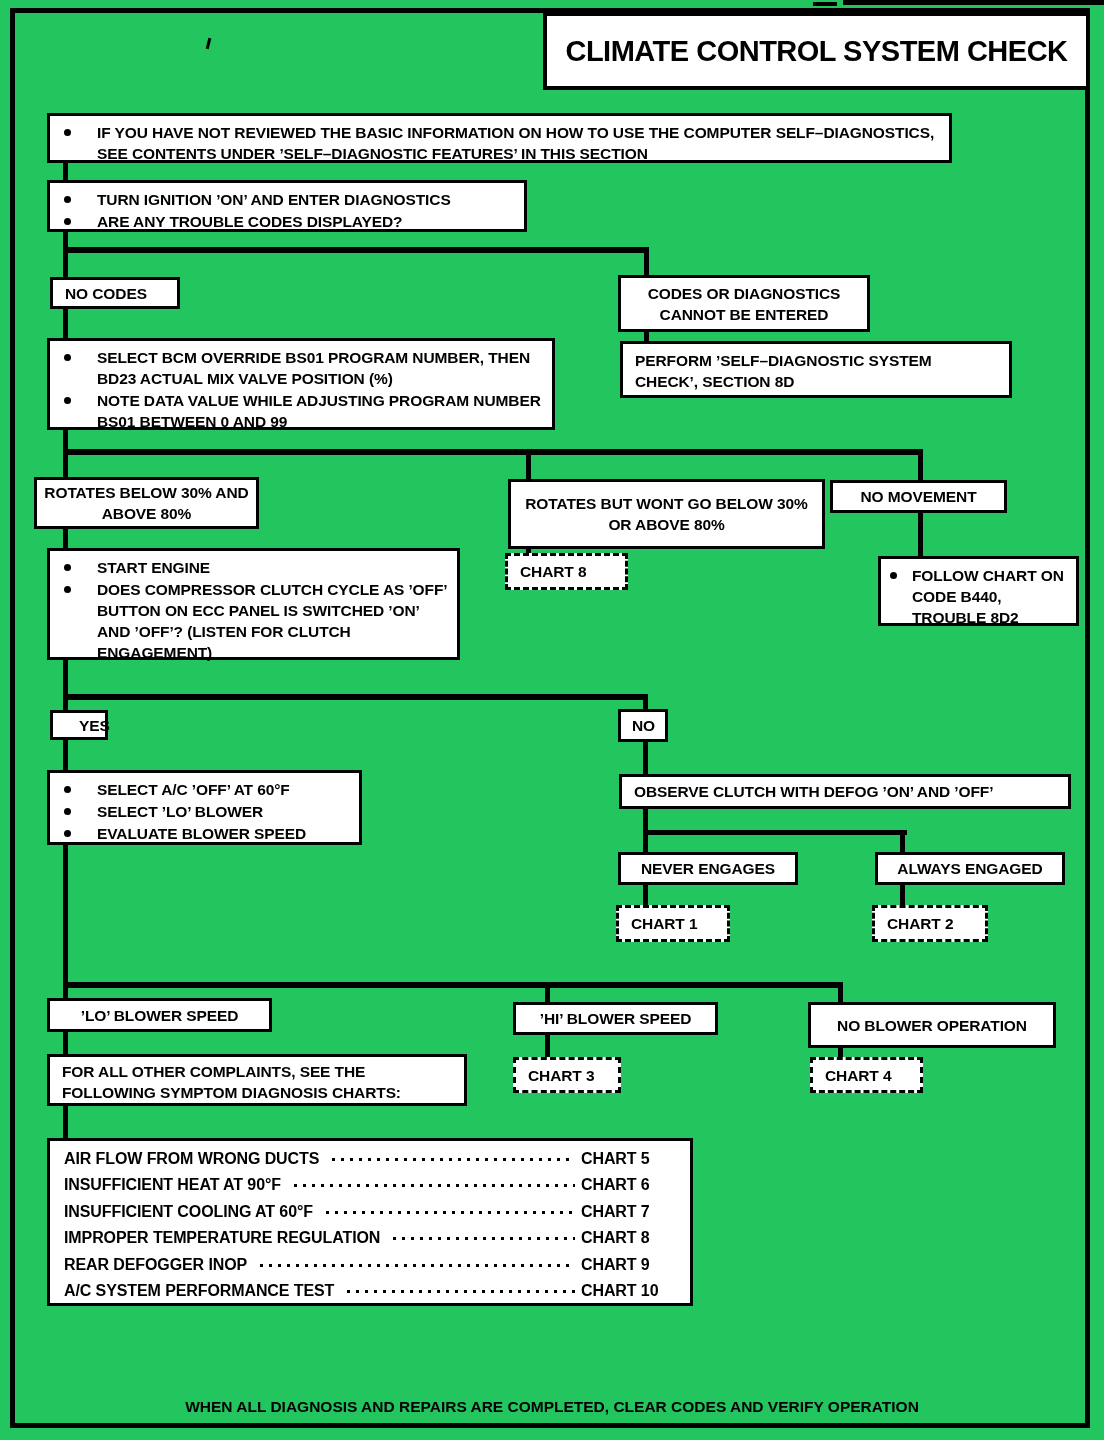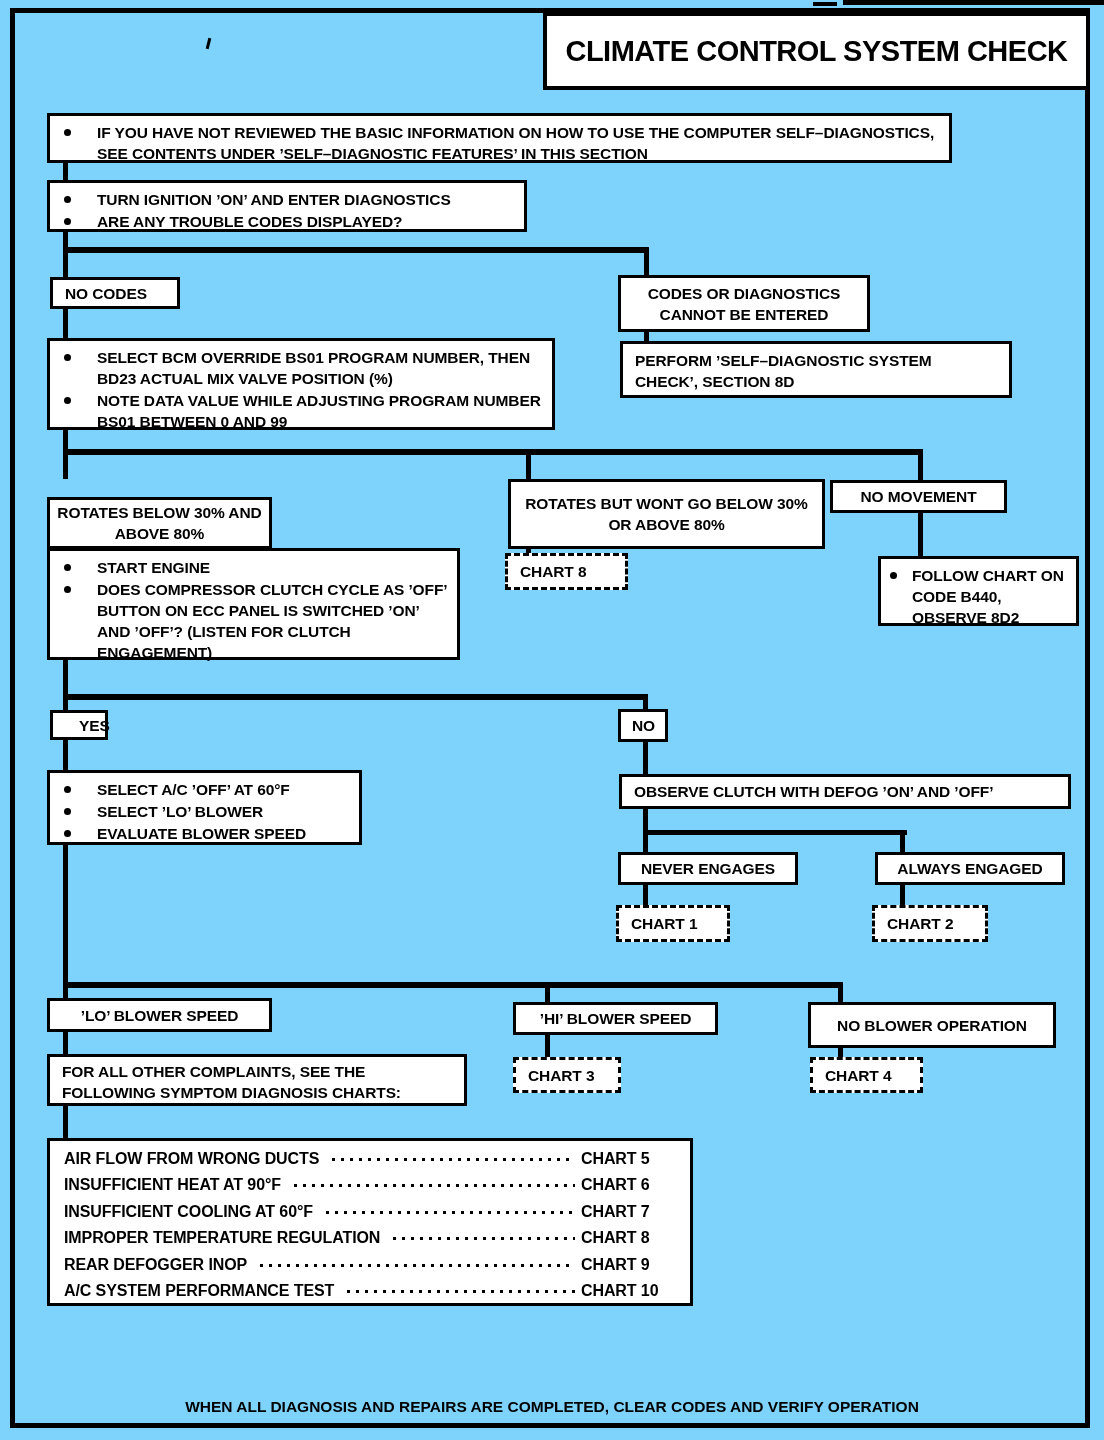--- a/index.html
+++ b/index.html
@@ -1,17 +1,17 @@
 <!DOCTYPE html>
 <html><head>
 <meta charset="utf-8">
 <style>
   html,body{margin:0;padding:0;background:#fff;}
   .sheet{
-    position:relative;width:1104px;height:1440px;background:#7dd3fc;overflow:hidden;
+    position:relative;width:1104px;height:1440px;background:#22c55e;overflow:hidden;
     font-family:"Liberation Sans",sans-serif;font-weight:bold;color:#000;
     -webkit-font-smoothing:antialiased;
   }
   .frame{position:absolute;left:10px;top:8px;width:1080px;height:1420px;
     border:5px solid #000;box-sizing:border-box;}
   .ln{position:absolute;background:#000;}
   .box{position:absolute;border:3px solid #000;box-sizing:border-box;background:#fff;
     font-size:15.5px;line-height:21px;letter-spacing:-0.1px;}
   .dashed{border:3.5px dashed #000;}
   .center{display:flex;align-items:center;justify-content:center;text-align:center;padding:2px 6px;}
@@ -119,21 +119,21 @@
     <div class="brow">
       <span class="dot"></span>
       <span class="btxt">NOTE DATA VALUE WHILE ADJUSTING PROGRAM NUMBER BS01 BETWEEN 0 AND 99</span>
     </div>
   </div>
 
   <div class="box" style="left:620px;top:341px;width:392px;height:57px;padding:6px 12px;">
     <span>PERFORM  ’SELF–DIAGNOSTIC SYSTEM CHECK’, SECTION 8D</span>
   </div>
 
-  <div class="box center" style="left:47px;top:477px;width:225px;height:52px;margin-top:20px;">
+  <div class="box center" style="left:34px;top:477px;width:225px;height:52px;">
     <span>ROTATES BELOW 30% AND ABOVE 80%</span>
   </div>
 
   <div class="box center" style="left:508px;top:479px;width:317px;height:70px;">
     <span>ROTATES BUT WONT GO BELOW 30% OR ABOVE 80%</span>
   </div>
 
   <div class="box center" style="left:830px;top:480px;width:177px;height:33px;">
     <span>NO MOVEMENT</span>
   </div>
@@ -149,21 +149,21 @@
     </div>
   </div>
 
   <div class="box dashed lpad" style="left:505px;top:553px;width:123px;height:37px;">
     <span>CHART 8</span>
   </div>
 
   <div class="box bl tight" style="left:878px;top:556px;width:201px;height:70px;">
     <div class="brow">
       <span class="dot"></span>
-      <span class="btxt">FOLLOW CHART ON CODE B440, OBSERVE 8D2</span>
+      <span class="btxt">FOLLOW CHART ON CODE B440, TROUBLE 8D2</span>
     </div>
   </div>
 
   <div class="box lpad" style="left:50px;top:710px;width:58px;height:30px;padding-left:26px;">
     <span>YES</span>
   </div>
 
   <div class="box lpad" style="left:618px;top:709px;width:50px;height:33px;padding-left:11px;">
     <span>NO</span>
   </div>

